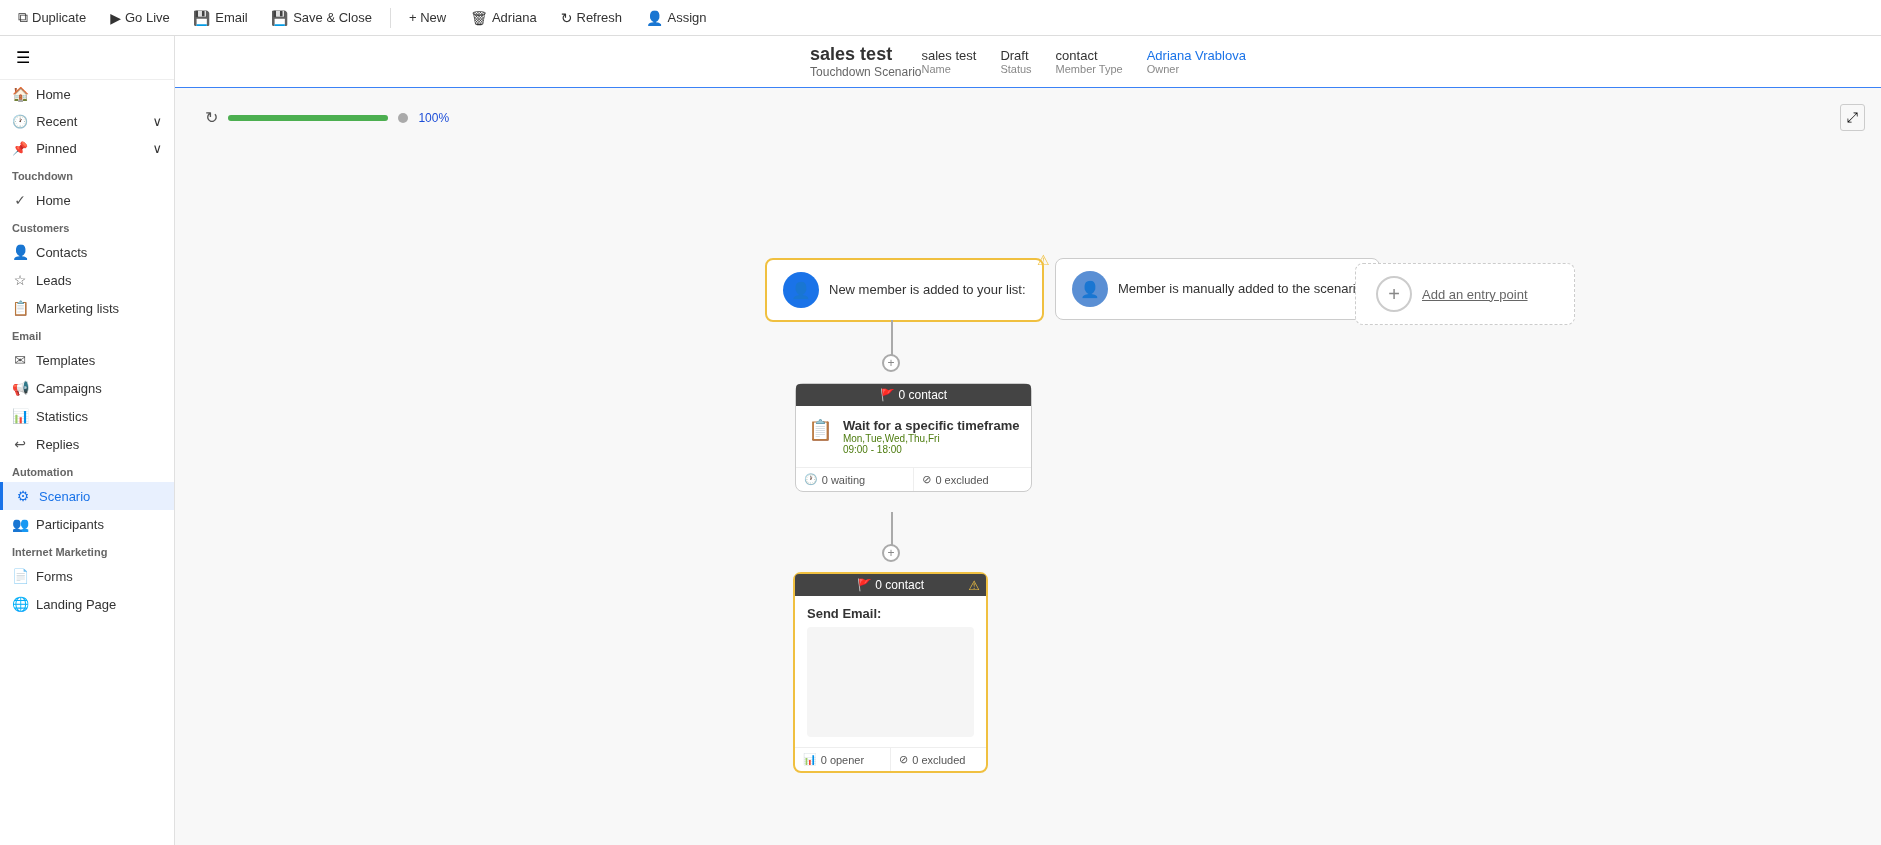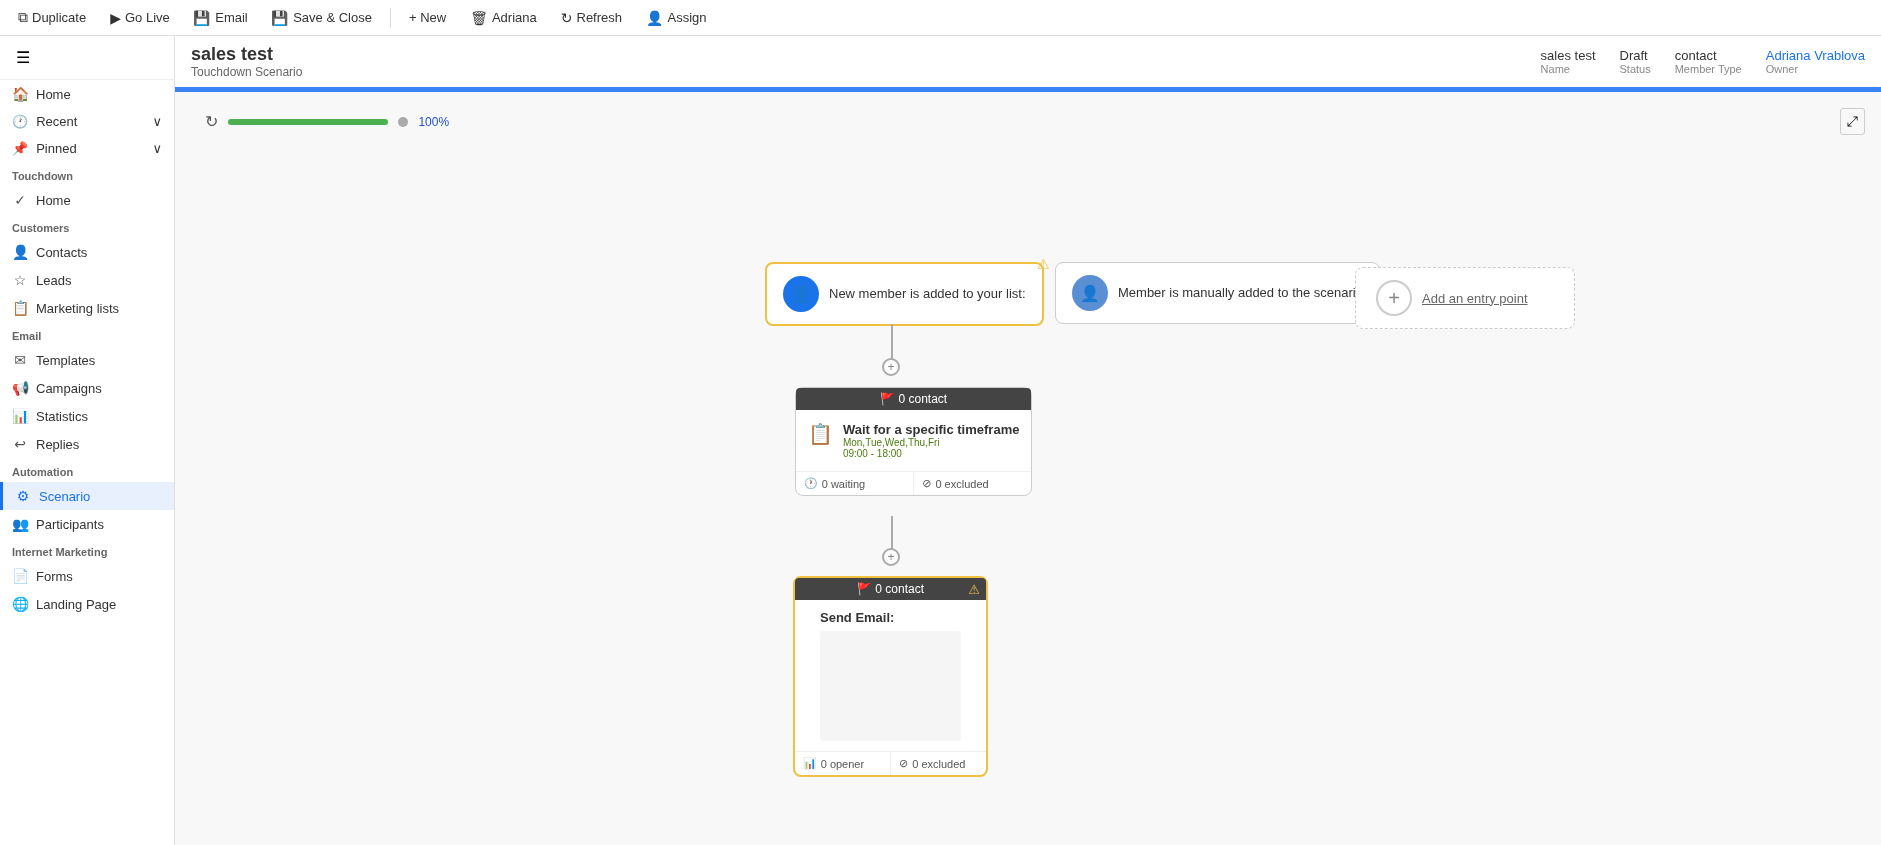--- a/index.html
+++ b/index.html
@@ -36,22 +36,22 @@
     .sidebar-item.active { background: #e8f0fe; border-left: 3px solid #1a73e8; color: #1a73e8; }
     .sidebar-item .icon { font-size: 14px; color: #555; width: 16px; text-align: center; }
     .sidebar-item.active .icon { color: #1a73e8; }
     .sidebar-collapse { display: flex; align-items: center; justify-content: space-between; padding: 6px 12px; cursor: pointer; }
 
     
     .content { flex: 1; display: flex; flex-direction: column; overflow: hidden; }
 
     
     .content-header {
-      display: flex; align-items: center; justify-content: space-between;
-      padding: 8px 16px; border-bottom: 5px solid #3b82f6; background: #fff; flex-shrink: 0;
+      display: flex; align-items: center; justify-content: center;
+      padding: 8px 16px; border-bottom: 1px solid #3b82f6; background: #fff; flex-shrink: 0;
     }
     .content-header-left { display: flex; flex-direction: column; }
     .content-title { font-size: 18px; font-weight: 600; }
     .content-subtitle { font-size: 12px; color: #666; }
     .content-header-right { display: flex; gap: 24px; align-items: flex-start; }
     .header-meta { display: flex; flex-direction: column; }
     .header-meta-value { font-size: 13px; font-weight: 500; }
     .header-meta-label { font-size: 11px; color: #888; }
     .header-meta-value.link { color: #1a73e8; cursor: pointer; }
 
@@ -132,21 +132,21 @@
     
     .node-email {
       position: absolute; border: 2px solid #f0c040; border-radius: 8px; background: #fff;
       min-width: 195px;
     }
     .node-email-header {
       background: #444; color: #fff; border-radius: 4px 4px 0 0; padding: 4px 10px;
       font-size: 12px; display: flex; align-items: center; gap: 6px; justify-content: center; position: relative;
     }
     .node-email-warning { position: absolute; right: 6px; color: #f0c040; font-size: 13px; }
-    .node-email-body { padding: 10px 25px; }
+    .node-email-body { padding: 10px 12px; }
     .node-email-title { font-size: 13px; font-weight: 600; margin-bottom: 6px; }
     .node-email-preview { background: #f5f5f5; height: 110px; border-radius: 4px; }
     .node-email-footer { display: flex; border-top: 1px solid #eee; }
     .node-email-stat { flex: 1; padding: 5px 8px; font-size: 11px; color: #555; display: flex; align-items: center; gap: 4px; border-right: 1px solid #eee; }
     .node-email-stat:last-child { border-right: none; }
   </style>
 </head>
 <body>
 
 <div class="toolbar">

